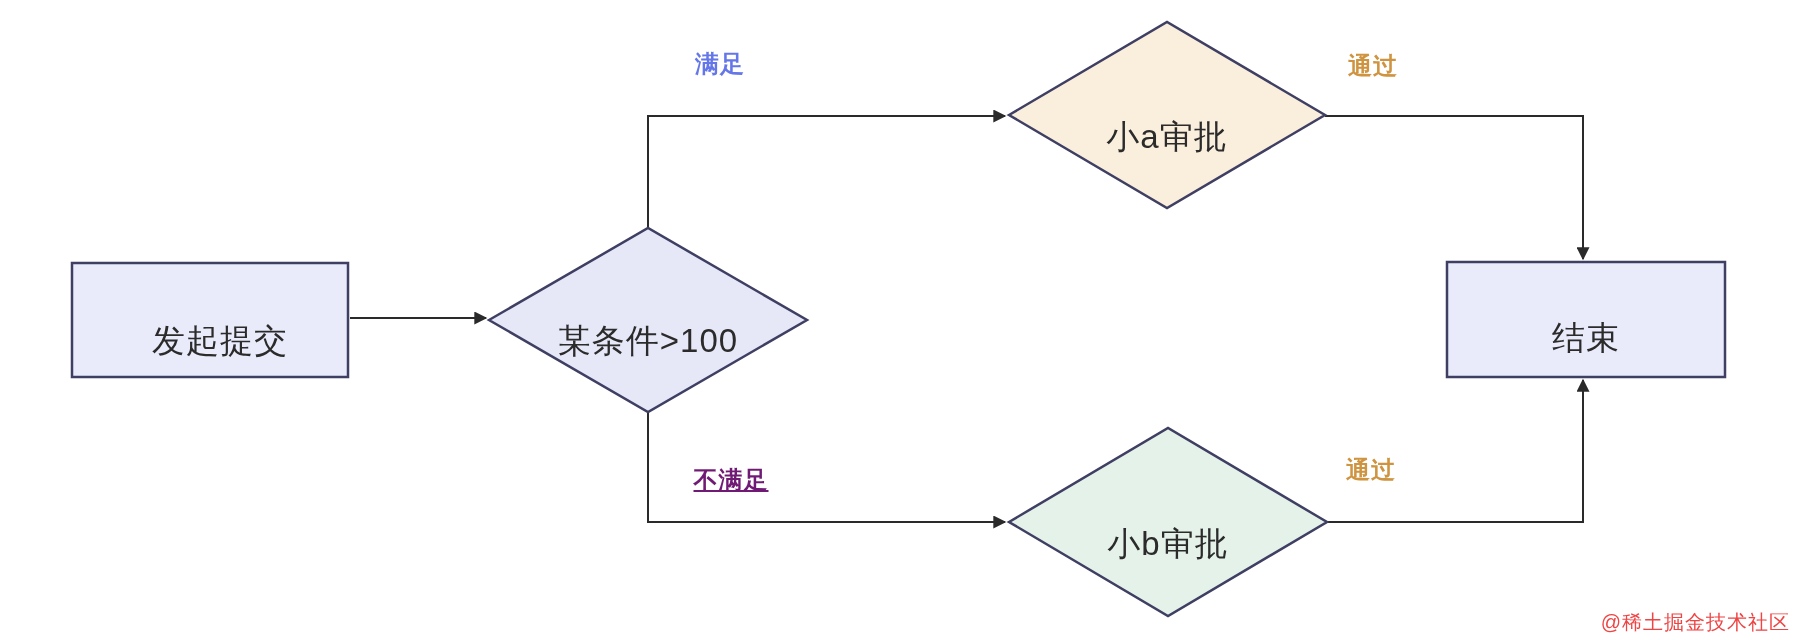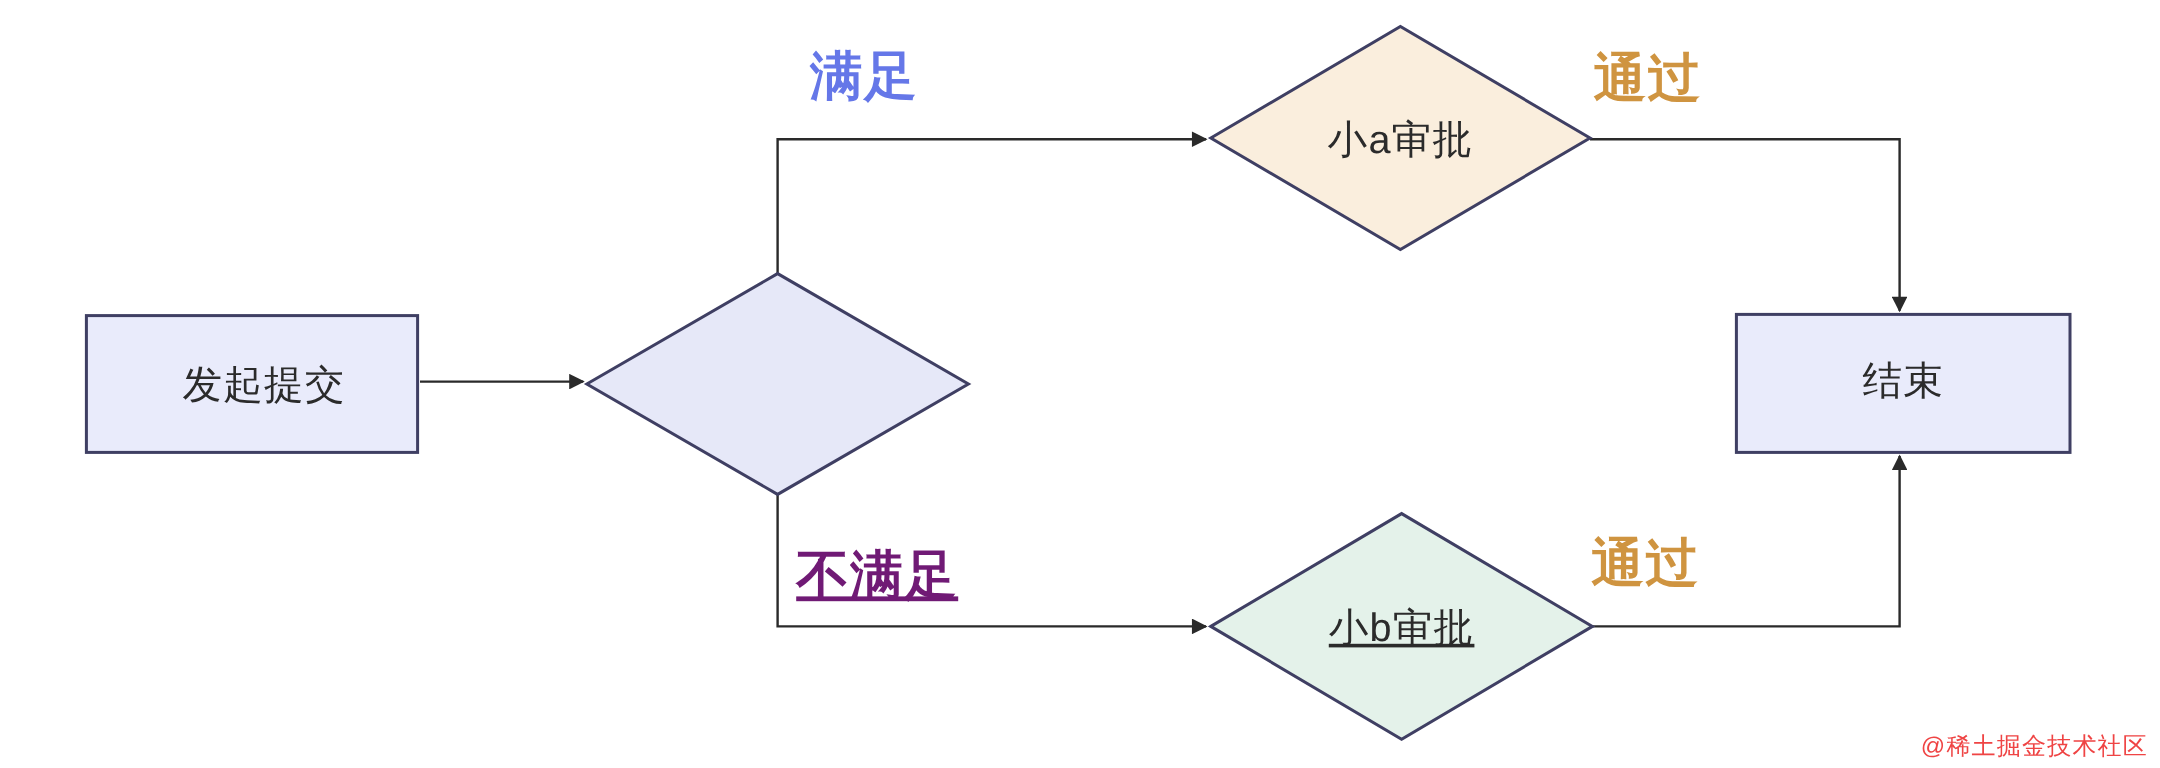--- a/index.html
+++ b/index.html
@@ -24,25 +24,26 @@
   .shape {
     stroke-width: 2.5;
   }
   .node-label {
     position: absolute;
     transform: translate(-50%, -50%);
     font-size: 33px;
     letter-spacing: 1px;
     white-space: nowrap;
     line-height: 1;
+    margin-top: 20px;
   }
   .edge-label {
     position: absolute;
     transform: translate(-50%, -50%);
-    font-size: 44px;
+    font-size: 24px;
     font-weight: 700;
     letter-spacing: 1px;
     white-space: nowrap;
     line-height: 1;
   }
   .watermark {
     position: absolute;
     right: 10px;
     bottom: 8px;
     font-size: 20px;
@@ -69,22 +70,23 @@
     <polyline class="edge" points="1327,522 1583,522 1583,380" marker-end="url(#arw)" stroke="#2a2a2a"></polyline>
 
     <rect class="shape" x="72" y="263" width="276" height="114" fill="#e9ebfb" stroke="#3f3f63"></rect>
     <polygon class="shape" points="489,320 648,228 807,320 648,412" fill="#e6e8f8" stroke="#3f3f63"></polygon>
     <polygon class="shape" points="1009,115 1167,22 1325,115 1167,208" fill="#faeedd" stroke="#3f3f63"></polygon>
     <polygon class="shape" points="1009,522 1168,428 1327,522 1168,616" fill="#e4f2ea" stroke="#3f3f63"></polygon>
     <rect class="shape" x="1447" y="262" width="278" height="115" fill="#e9ebfb" stroke="#3f3f63"></rect>
   </svg>
 
   <div class="node-label" style="left: 220px; top: 320px; color: rgb(43, 43, 43); text-align: right;">发起提交</div>
+  <div class="node-label" style="left: 648px; top: 320px; color: rgb(43, 43, 43);">某条件&gt;100</div>
   <div class="node-label" style="left: 1167px; top: 116px; color: rgb(43, 43, 43);">小a审批</div>
-  <div class="node-label" style="left: 1168px; top: 523px; color: rgb(43, 43, 43); text-decoration: underline;">小b审批</div>
+  <div class="node-label" style="left: 1168px; top: 523px; color: rgb(43, 43, 43);">小b审批</div>
   <div class="node-label" style="left: 1586px; top: 320px; color: rgb(43, 43, 43); font-family: Liberation Mono, monospace;">结束</div>
 
   <div class="edge-label" style="left: 720px; top: 64px; color: rgb(101, 119, 232);">满足</div>
   <div class="edge-label" style="left: 731px; top: 480px; color: #701a75; text-decoration: underline;">不满足</div>
   <div class="edge-label" style="left: 1373px; top: 66px; color: rgb(207, 148, 64);">通过</div>
   <div class="edge-label" style="left: 1371px; top: 470px; color: rgb(207, 148, 64);">通过</div>
 
   <div class="watermark" style="color: #ef4444;">@稀土掘金技术社区</div>
 
 </div>

